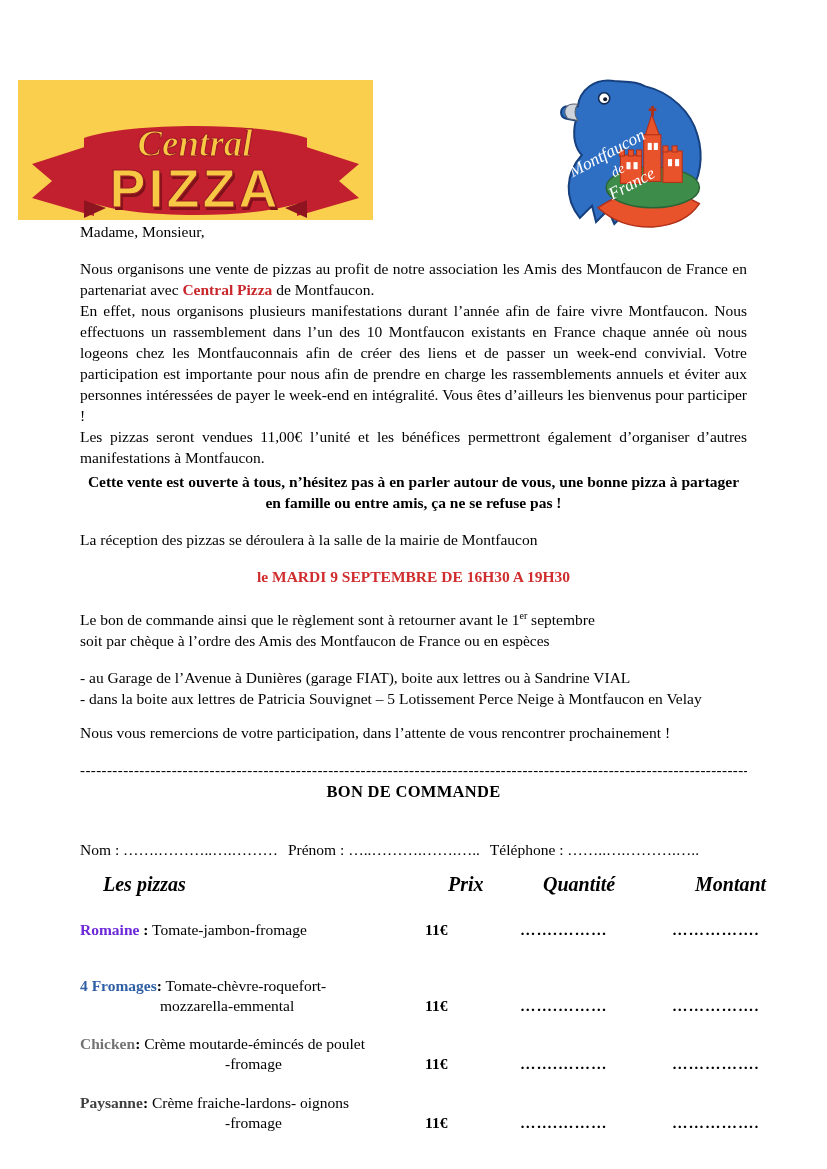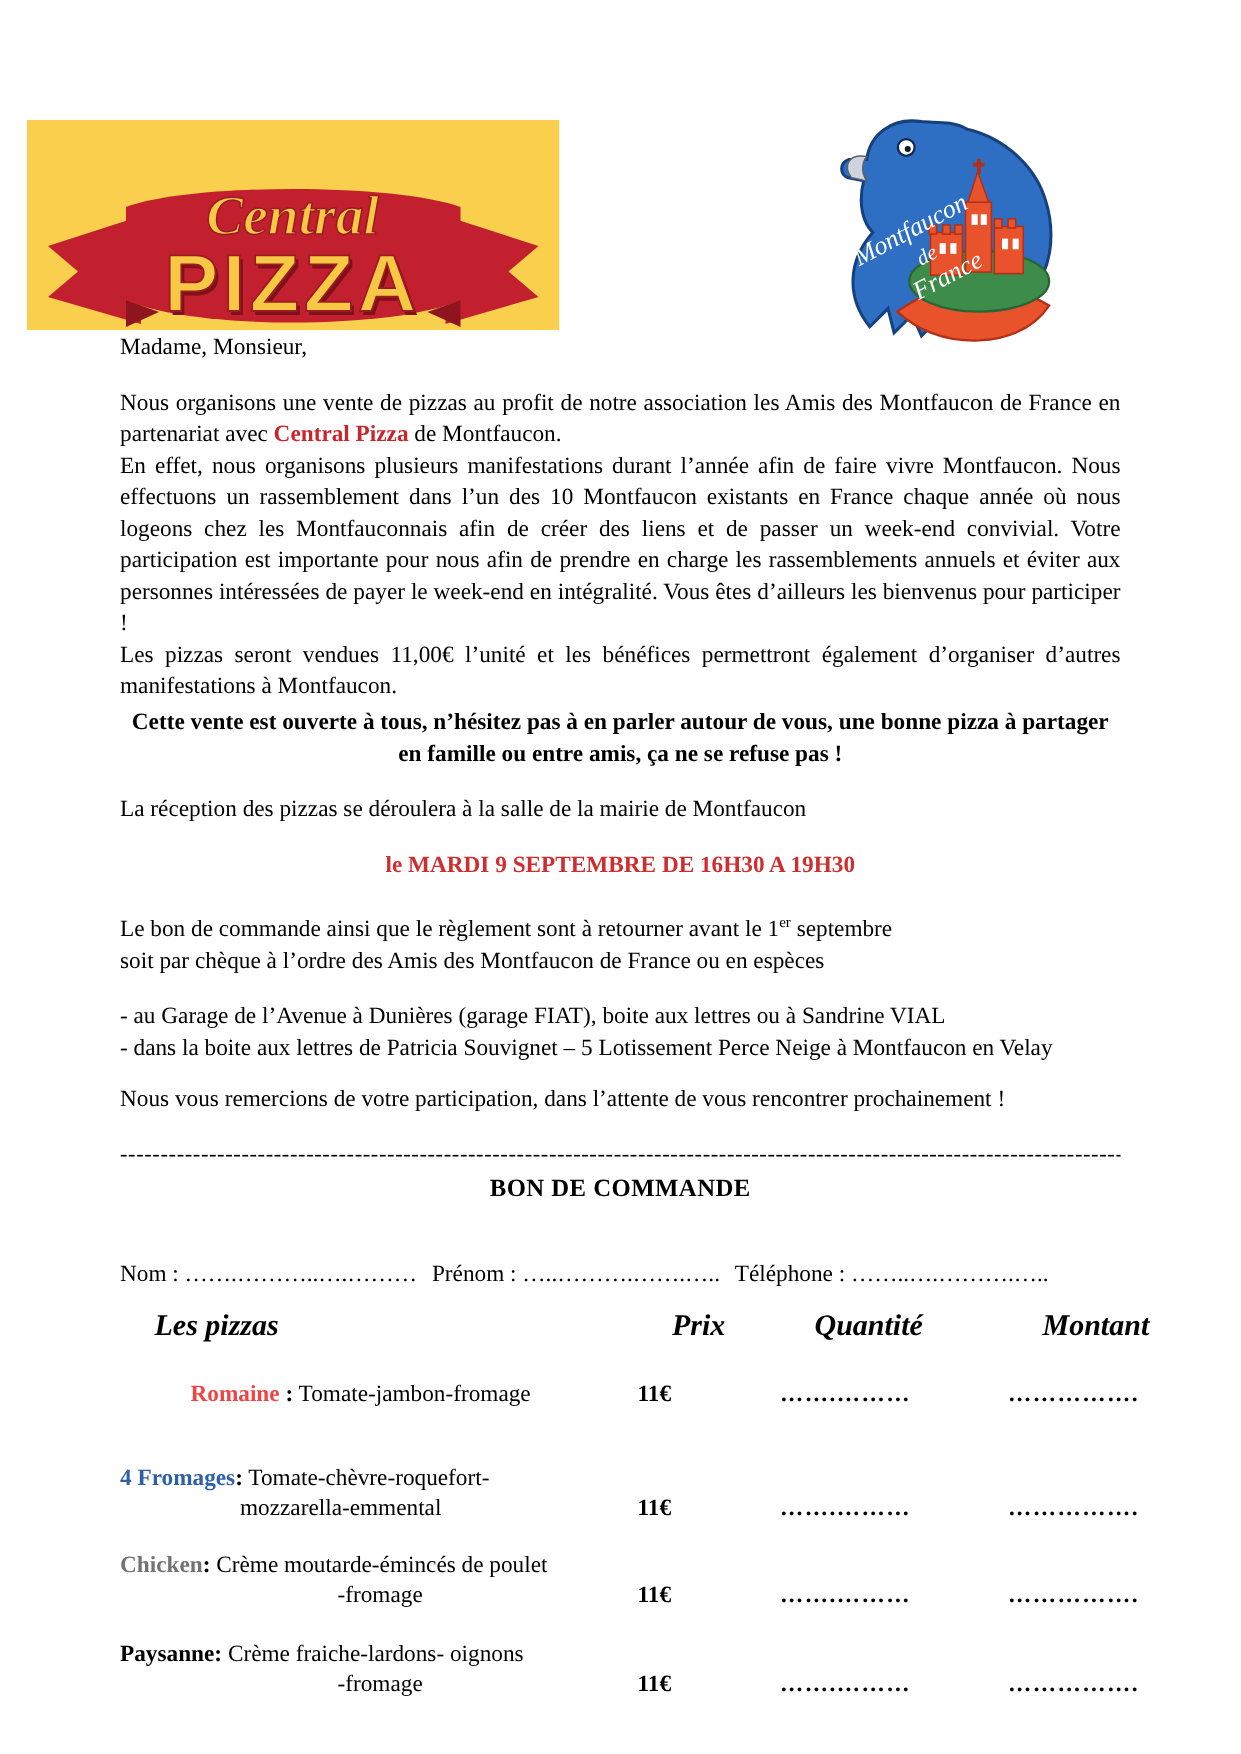--- a/index.html
+++ b/index.html
@@ -141,21 +141,21 @@
     <div class="menu">
       <div class="mhead">
         <div>Les pizzas</div>
         <div>Prix</div>
         <div>Quantité</div>
         <div>Montant</div>
       </div>
 
       <div class="mrow mrow-0">
         <div>
-          <div><span class="pizza-name" style="color: #ef4444; margin-left: 47px;">Romaine</span><span class="psep"> :</span> <span>Tomate-jambon-fromage</span></div>
+          <div><span class="pizza-name" style="color: #6d28d9;">Romaine</span><span class="psep"> :</span> <span>Tomate-jambon-fromage</span></div>
         </div>
         <div class="price">11€</div>
         <div class="dots">…….………</div>
         <div class="dots">…………….</div>
       </div>
 
       <div class="mrow mrow-1">
         <div>
           <div><span class="pizza-name" style="color: rgb(47, 95, 165);">4 Fromages</span><span class="psep">:</span> <span>Tomate-chèvre-roquefort-</span></div>
           <div class="line2">mozzarella-emmental</div>
@@ -170,21 +170,21 @@
           <div><span class="pizza-name" style="color: #737373;">Chicken</span><span class="psep">:</span> <span>Crème moutarde-émincés de poulet</span></div>
           <div class="line2">-fromage</div>
         </div>
         <div class="price">11€</div>
         <div class="dots">…….………</div>
         <div class="dots">…………….</div>
       </div>
 
       <div class="mrow mrow-3">
         <div>
-          <div><span class="pizza-name" style="color: #000000;">Paysanne</span><span class="psep">:</span> <span>Crème fraiche-lardons- oignons</span></div>
+          <div><span class="pizza-name" style="color: #404040;">Paysanne</span><span class="psep">:</span> <span>Crème fraiche-lardons- oignons</span></div>
           <div class="line2">-fromage</div>
         </div>
         <div class="price">11€</div>
         <div class="dots">…….………</div>
         <div class="dots">…………….</div>
       </div>
     </div>
 
   </div>
 </div>

